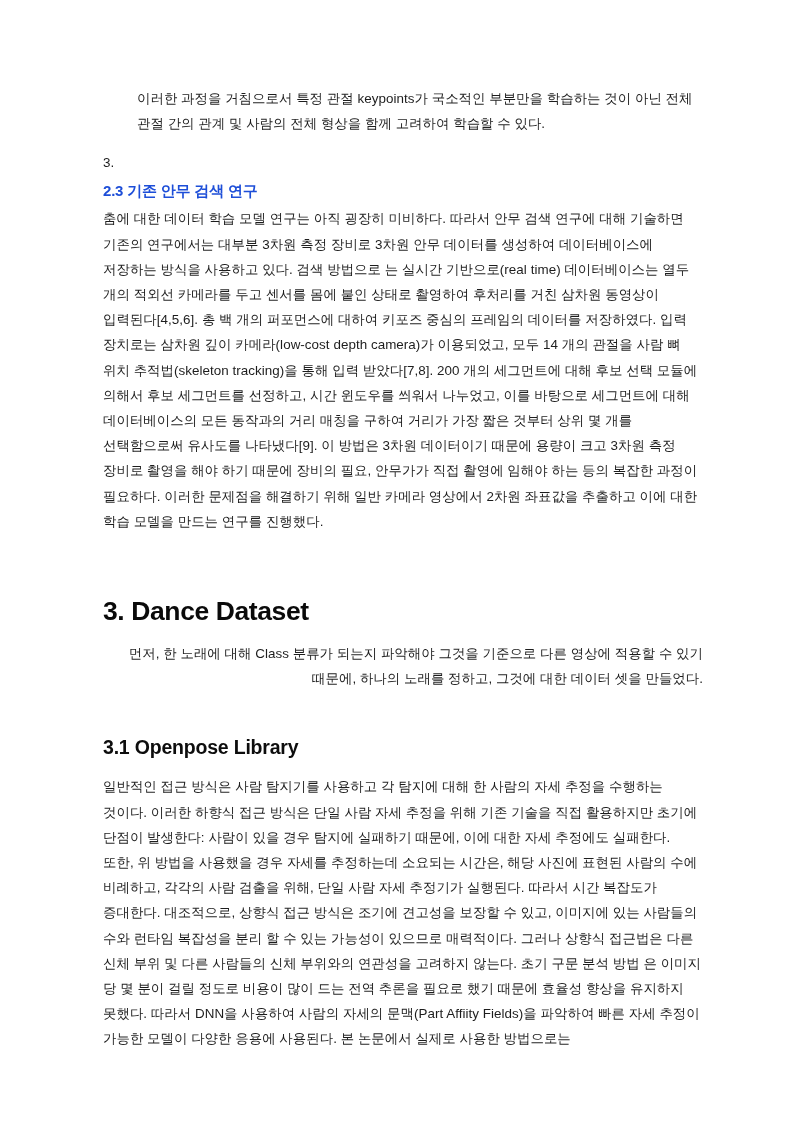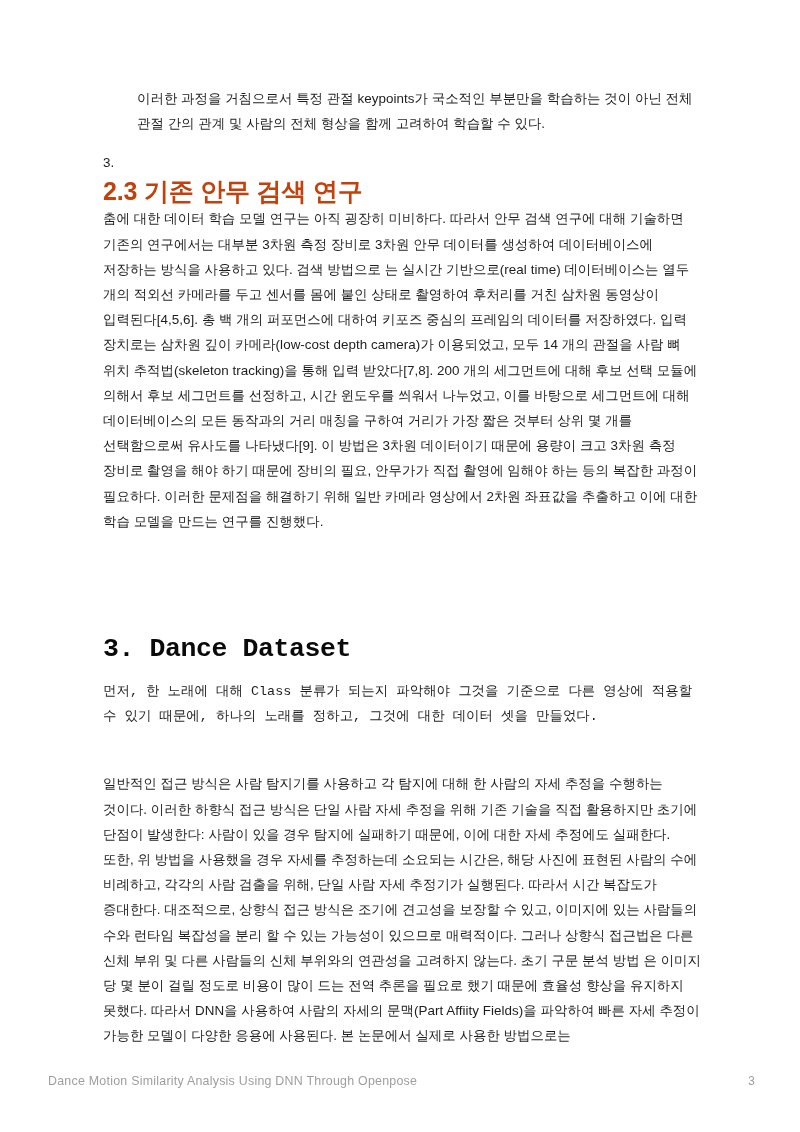--- a/index.html
+++ b/index.html
@@ -62,23 +62,23 @@
     position: absolute;
     left: 0;
     top: 0;
     font-size: 13.4px;
     line-height: 25.2px;
     color: #1d1d1d;
   }
 
   
   .h2 {
-    font-size: 25px;
+    font-size: 15px;
     font-weight: 700;
-    color: #c2410c;
+    color: #1d4ed8;
     letter-spacing: -0.2px;
     margin: 0;
     line-height: 30px;
   }
   .h1 {
     font-size: 26.5px;
     font-weight: 700;
     color: #0a0a0a;
     letter-spacing: -0.4px;
     margin: 0;
@@ -89,22 +89,22 @@
     font-weight: 700;
     color: #0d0d0d;
     letter-spacing: -0.2px;
     margin: 0;
     line-height: 28px;
   }
 
   
   .blk-sec23      { margin-top: 40px; }
   .blk-sec23-body { margin-top: 0; }
-  .blk-sec3       { margin-top: 97px; font-family: Liberation Mono, monospace; }
-  .blk-sec3-body  { margin-top: 12px; }
+  .blk-sec3       { margin-top: 59px; }
+  .blk-sec3-body  { margin-top: 12px; text-align: right; }
   .blk-sec31      { margin-top: 42px; }
   .blk-sec31-body { margin-top: 13px; }
 
   
   .footer {
     position: absolute;
     left: 48px;
     right: 45px;
     top: 1070px;
     height: 22px;
@@ -143,24 +143,21 @@
       <h2 class="h2">2.3 기존 안무 검색 연구</h2>
       <p class="para blk-sec23-body">춤에 대한 데이터 학습 모델 연구는 아직 굉장히 미비하다. 따라서 안무 검색 연구에 대해 기술하면 기존의 연구에서는 대부분 3차원 측정 장비로 3차원 안무 데이터를 생성하여 데이터베이스에 저장하는 방식을 사용하고 있다. 검색 방법으로 는 실시간 기반으로(real time) 데이터베이스는 열두 개의 적외선 카메라를 두고 센서를 몸에 붙인 상태로 촬영하여 후처리를 거친 삼차원 동영상이 입력된다[4,5,6]. 총 백 개의 퍼포먼스에 대하여 키포즈 중심의 프레임의 데이터를 저장하였다. 입력 장치로는 삼차원 깊이 카메라(low-cost depth camera)가 이용되었고, 모두 14 개의 관절을 사람 뼈 위치 추적법(skeleton tracking)을 통해 입력 받았다[7,8]. 200 개의 세그먼트에 대해 후보 선택 모듈에 의해서 후보 세그먼트를 선정하고, 시간 윈도우를 씌워서 나누었고, 이를 바탕으로 세그먼트에 대해 데이터베이스의 모든 동작과의 거리 매칭을 구하여 거리가 가장 짧은 것부터 상위 몇 개를 선택함으로써 유사도를 나타냈다[9]. 이 방법은 3차원 데이터이기 때문에 용량이 크고 3차원 측정 장비로 촬영을 해야 하기 때문에 장비의 필요, 안무가가 직접 촬영에 임해야 하는 등의 복잡한 과정이 필요하다. 이러한 문제점을 해결하기 위해 일반 카메라 영상에서 2차원 좌표값을 추출하고 이에 대한 학습 모델을 만드는 연구를 진행했다.</p>
     </div>
 
     <div class="blk-sec3">
       <h1 class="h1">3. Dance Dataset</h1>
       <p class="para blk-sec3-body">먼저, 한 노래에 대해 Class 분류가 되는지 파악해야 그것을 기준으로 다른 영상에 적용할 수 있기 때문에, 하나의 노래를 정하고, 그것에 대한 데이터 셋을 만들었다.</p>
     </div>
 
     <div class="blk-sec31">
+      <h3 class="h3">3.1 Openpose Library</h3>
       <p class="para blk-sec31-body">일반적인 접근 방식은 사람 탐지기를 사용하고 각 탐지에 대해 한 사람의 자세 추정을 수행하는 것이다. 이러한 하향식 접근 방식은 단일 사람 자세 추정을 위해 기존 기술을 직접 활용하지만 초기에 단점이 발생한다: 사람이 있을 경우 탐지에 실패하기 때문에, 이에 대한 자세 추정에도 실패한다. 또한, 위 방법을 사용했을 경우 자세를 추정하는데 소요되는 시간은, 해당 사진에 표현된 사람의 수에 비례하고, 각각의 사람 검출을 위해, 단일 사람 자세 추정기가 실행된다. 따라서 시간 복잡도가 증대한다. 대조적으로, 상향식 접근 방식은 조기에 견고성을 보장할 수 있고, 이미지에 있는 사람들의 수와 런타임 복잡성을 분리 할 수 있는 가능성이 있으므로 매력적이다. 그러나 상향식 접근법은 다른 신체 부위 및 다른 사람들의 신체 부위와의 연관성을 고려하지 않는다. 초기 구문 분석 방법 은 이미지 당 몇 분이 걸릴 정도로 비용이 많이 드는 전역 추론을 필요로 했기 때문에 효율성 향상을 유지하지 못했다. 따라서 DNN을 사용하여 사람의 자세의 문맥(Part Affiity Fields)을 파악하여 빠른 자세 추정이 가능한 모델이 다양한 응용에 사용된다. 본 논문에서 실제로 사용한 방법으로는</p>
 
     </div>
 
   </div>
 
-  <div class="footer">
-    <span class="footer-title">Dance Motion Similarity Analysis Using DNN Through Openpose</span>
-    <span class="footer-pageno">3</span>
-  </div>
 
 </div>
 
 </body></html>

